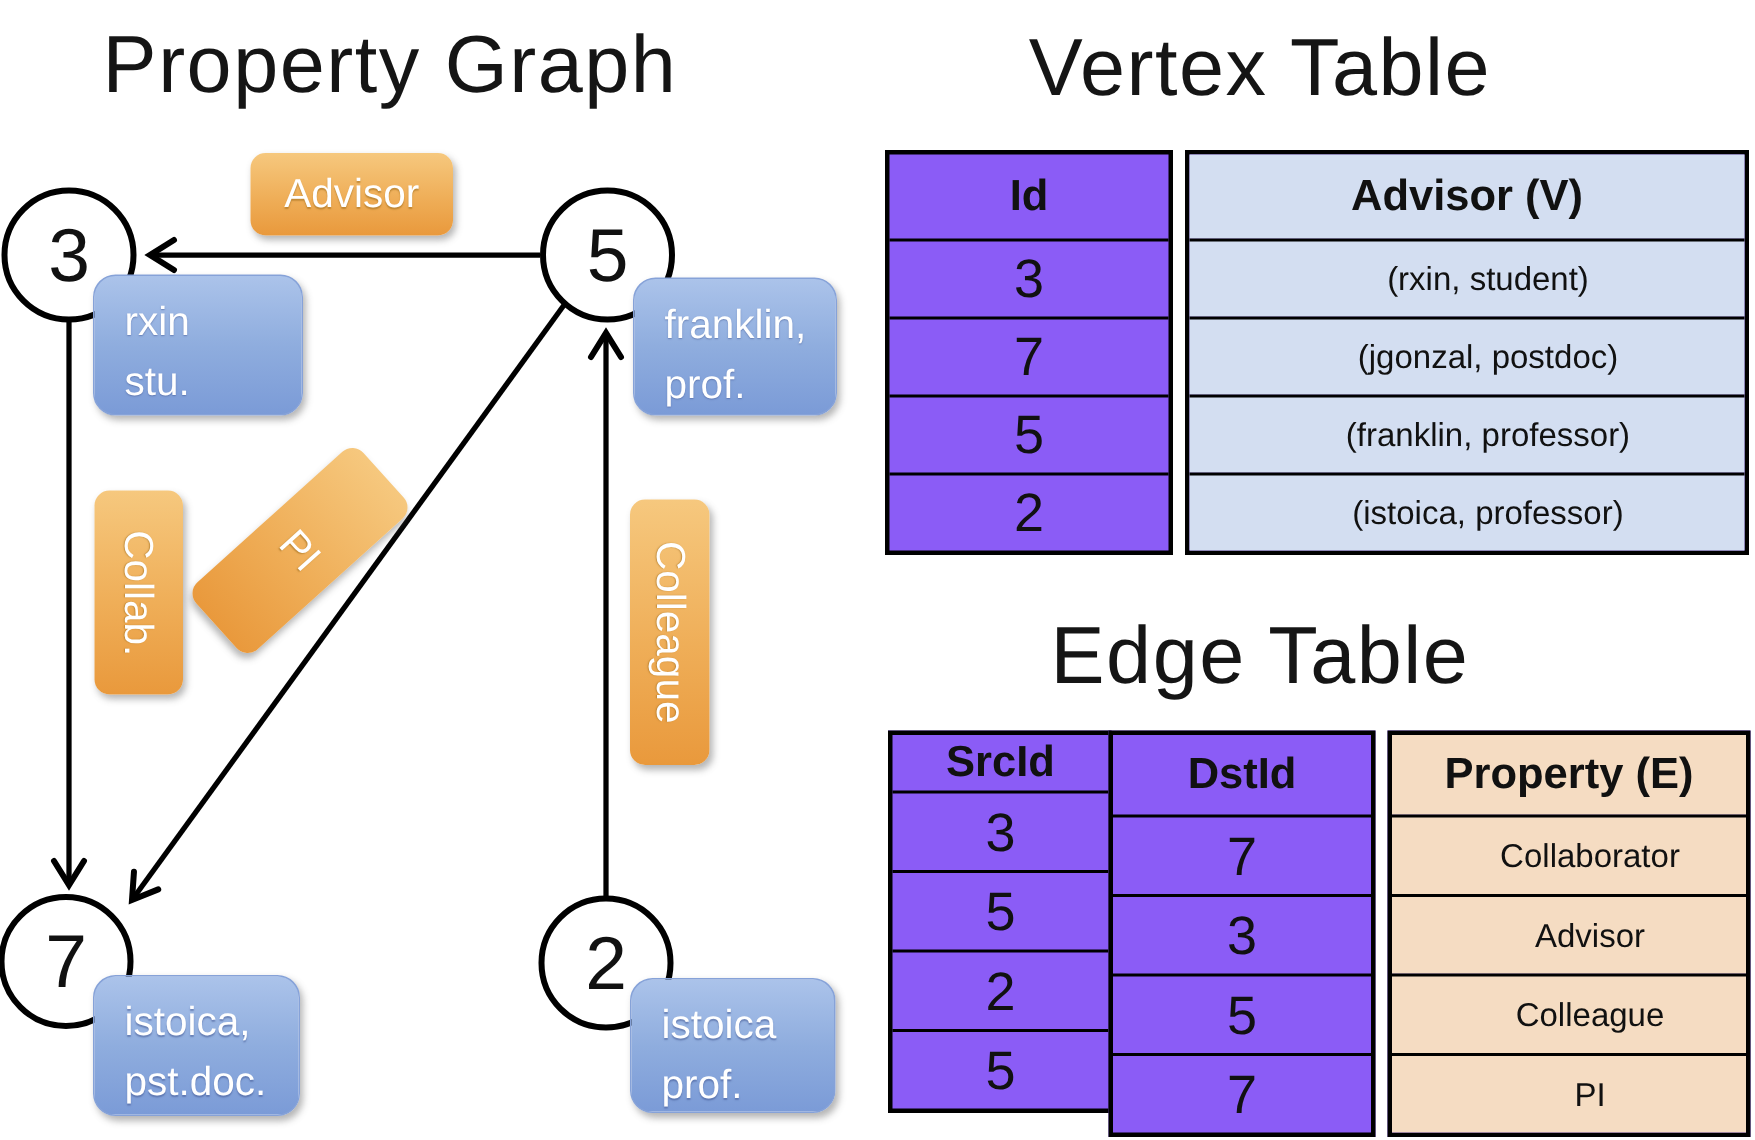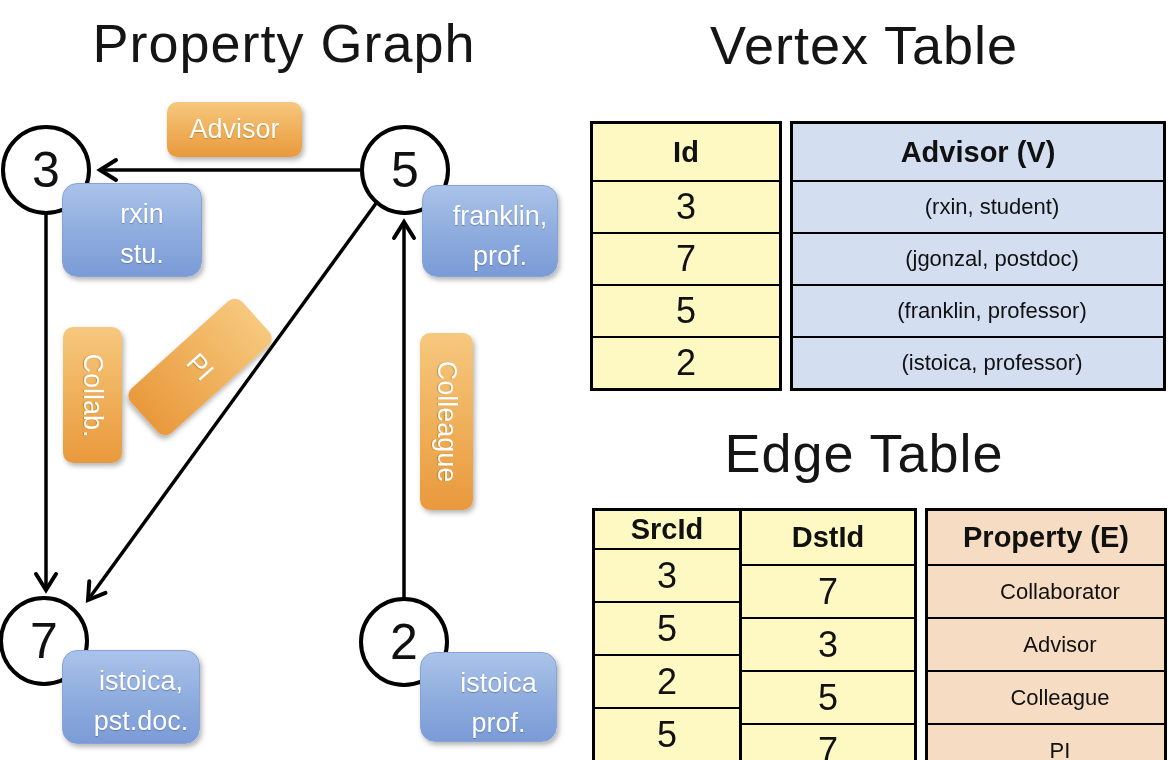--- a/index.html
+++ b/index.html
@@ -2,21 +2,21 @@
 <html><head>
 <meta charset="utf-8">
 <style>
   html,body{margin:0;padding:0;background:#fff;}
   .stage{
     position:relative;width:1170px;height:760px;background:#ffffff;overflow:hidden;
     font-family:"Liberation Sans", sans-serif;color:#111;
   }
   .big-title{
     position:absolute;font-size:54px;font-weight:300;color:#151515;
-    text-align:center;letter-spacing:1px;white-space:nowrap;padding-left:24px;
+    text-align:center;letter-spacing:1px;white-space:nowrap;
   }
   
   .edges-svg{position:absolute;left:0;top:0;}
   .gnode{
     position:absolute;width:90px;height:90px;border:4px solid #000;border-radius:50%;
     background:#fff;display:flex;align-items:center;justify-content:center;
     font-size:50px;font-weight:300;color:#111;box-sizing:border-box;
   }
   .obox{
     position:absolute;border-radius:10px;color:#fff;
@@ -28,43 +28,43 @@
   .rot90{transform:rotate(90deg);white-space:nowrap;}
   .pi-box{transform:rotate(48deg);}
   .bbox{
     position:absolute;border-radius:15px;color:#fff;
     background:linear-gradient(180deg,#abc3ea 0%,#8fadde 50%,#7b9bd7 100%);
     border:1px solid #86a2d8;box-sizing:border-box;
     box-shadow:2px 3px 5px rgba(90,90,90,.45);
     padding:10px 0 0 20px;font-size:27px;line-height:40px;
     text-shadow:0 1px 1px rgba(60,80,140,.5);
   }
-  .bbox div{white-space:nowrap;text-align:center;}
+  .bbox div{white-space:nowrap;}
   
-  .tcol{position:absolute;border:3px solid #000;background:#fef9c3;box-sizing:border-box;margin-top:21px;}
+  .tcol{position:absolute;border:3px solid #000;background:#8b5cf6;box-sizing:border-box;}
   .tcell{
     display:flex;align-items:center;justify-content:center;
     border-top:2px solid #000;font-weight:300;box-sizing:border-box;
   }
   .tcell:first-child{border-top:none;}
   .tcell.head{font-weight:bold;}
   .bluefill{background:#d3def1;}
   .orangefill{background:#f5dcc2;}
   .num{font-size:36px;}
   .proptext{font-size:22px;white-space:nowrap;padding-left:28px;}
   .headtext{font-size:29px;}
 </style>
 </head>
 <body>
 
 <div class="stage">
 
   <div class="big-title" style="left:0;top:12px;width:520px;">Property Graph</div>
   <div class="big-title" style="left:585px;top:14px;width:510px;">Vertex Table</div>
-  <div class="big-title" style="left:585px;top:422px;width:510px;">Edge Table</div>
+  <div class="big-title" style="left:585px;top:406px;width:510px;">Edge Table</div>
 
   <svg class="edges-svg" width="585" height="760">
     <defs>
       <marker id="arr" markerWidth="28" markerHeight="28" refX="19" refY="13" orient="auto" markerUnits="userSpaceOnUse">
         <polyline points="3,3 19,13 3,23" fill="none" stroke="#000" stroke-width="4" stroke-linecap="round" stroke-linejoin="miter"></polyline>
       </marker>
     </defs>
     <line x1="360" y1="170" x2="100" y2="170" stroke="#000" stroke-width="3.5" marker-end="url(#arr)"></line>
     <line x1="46" y1="214" x2="46" y2="590" stroke="#000" stroke-width="3.5" marker-end="url(#arr)"></line>
     <line x1="377" y1="202" x2="88" y2="600" stroke="#000" stroke-width="3.5" marker-end="url(#arr)"></line>

